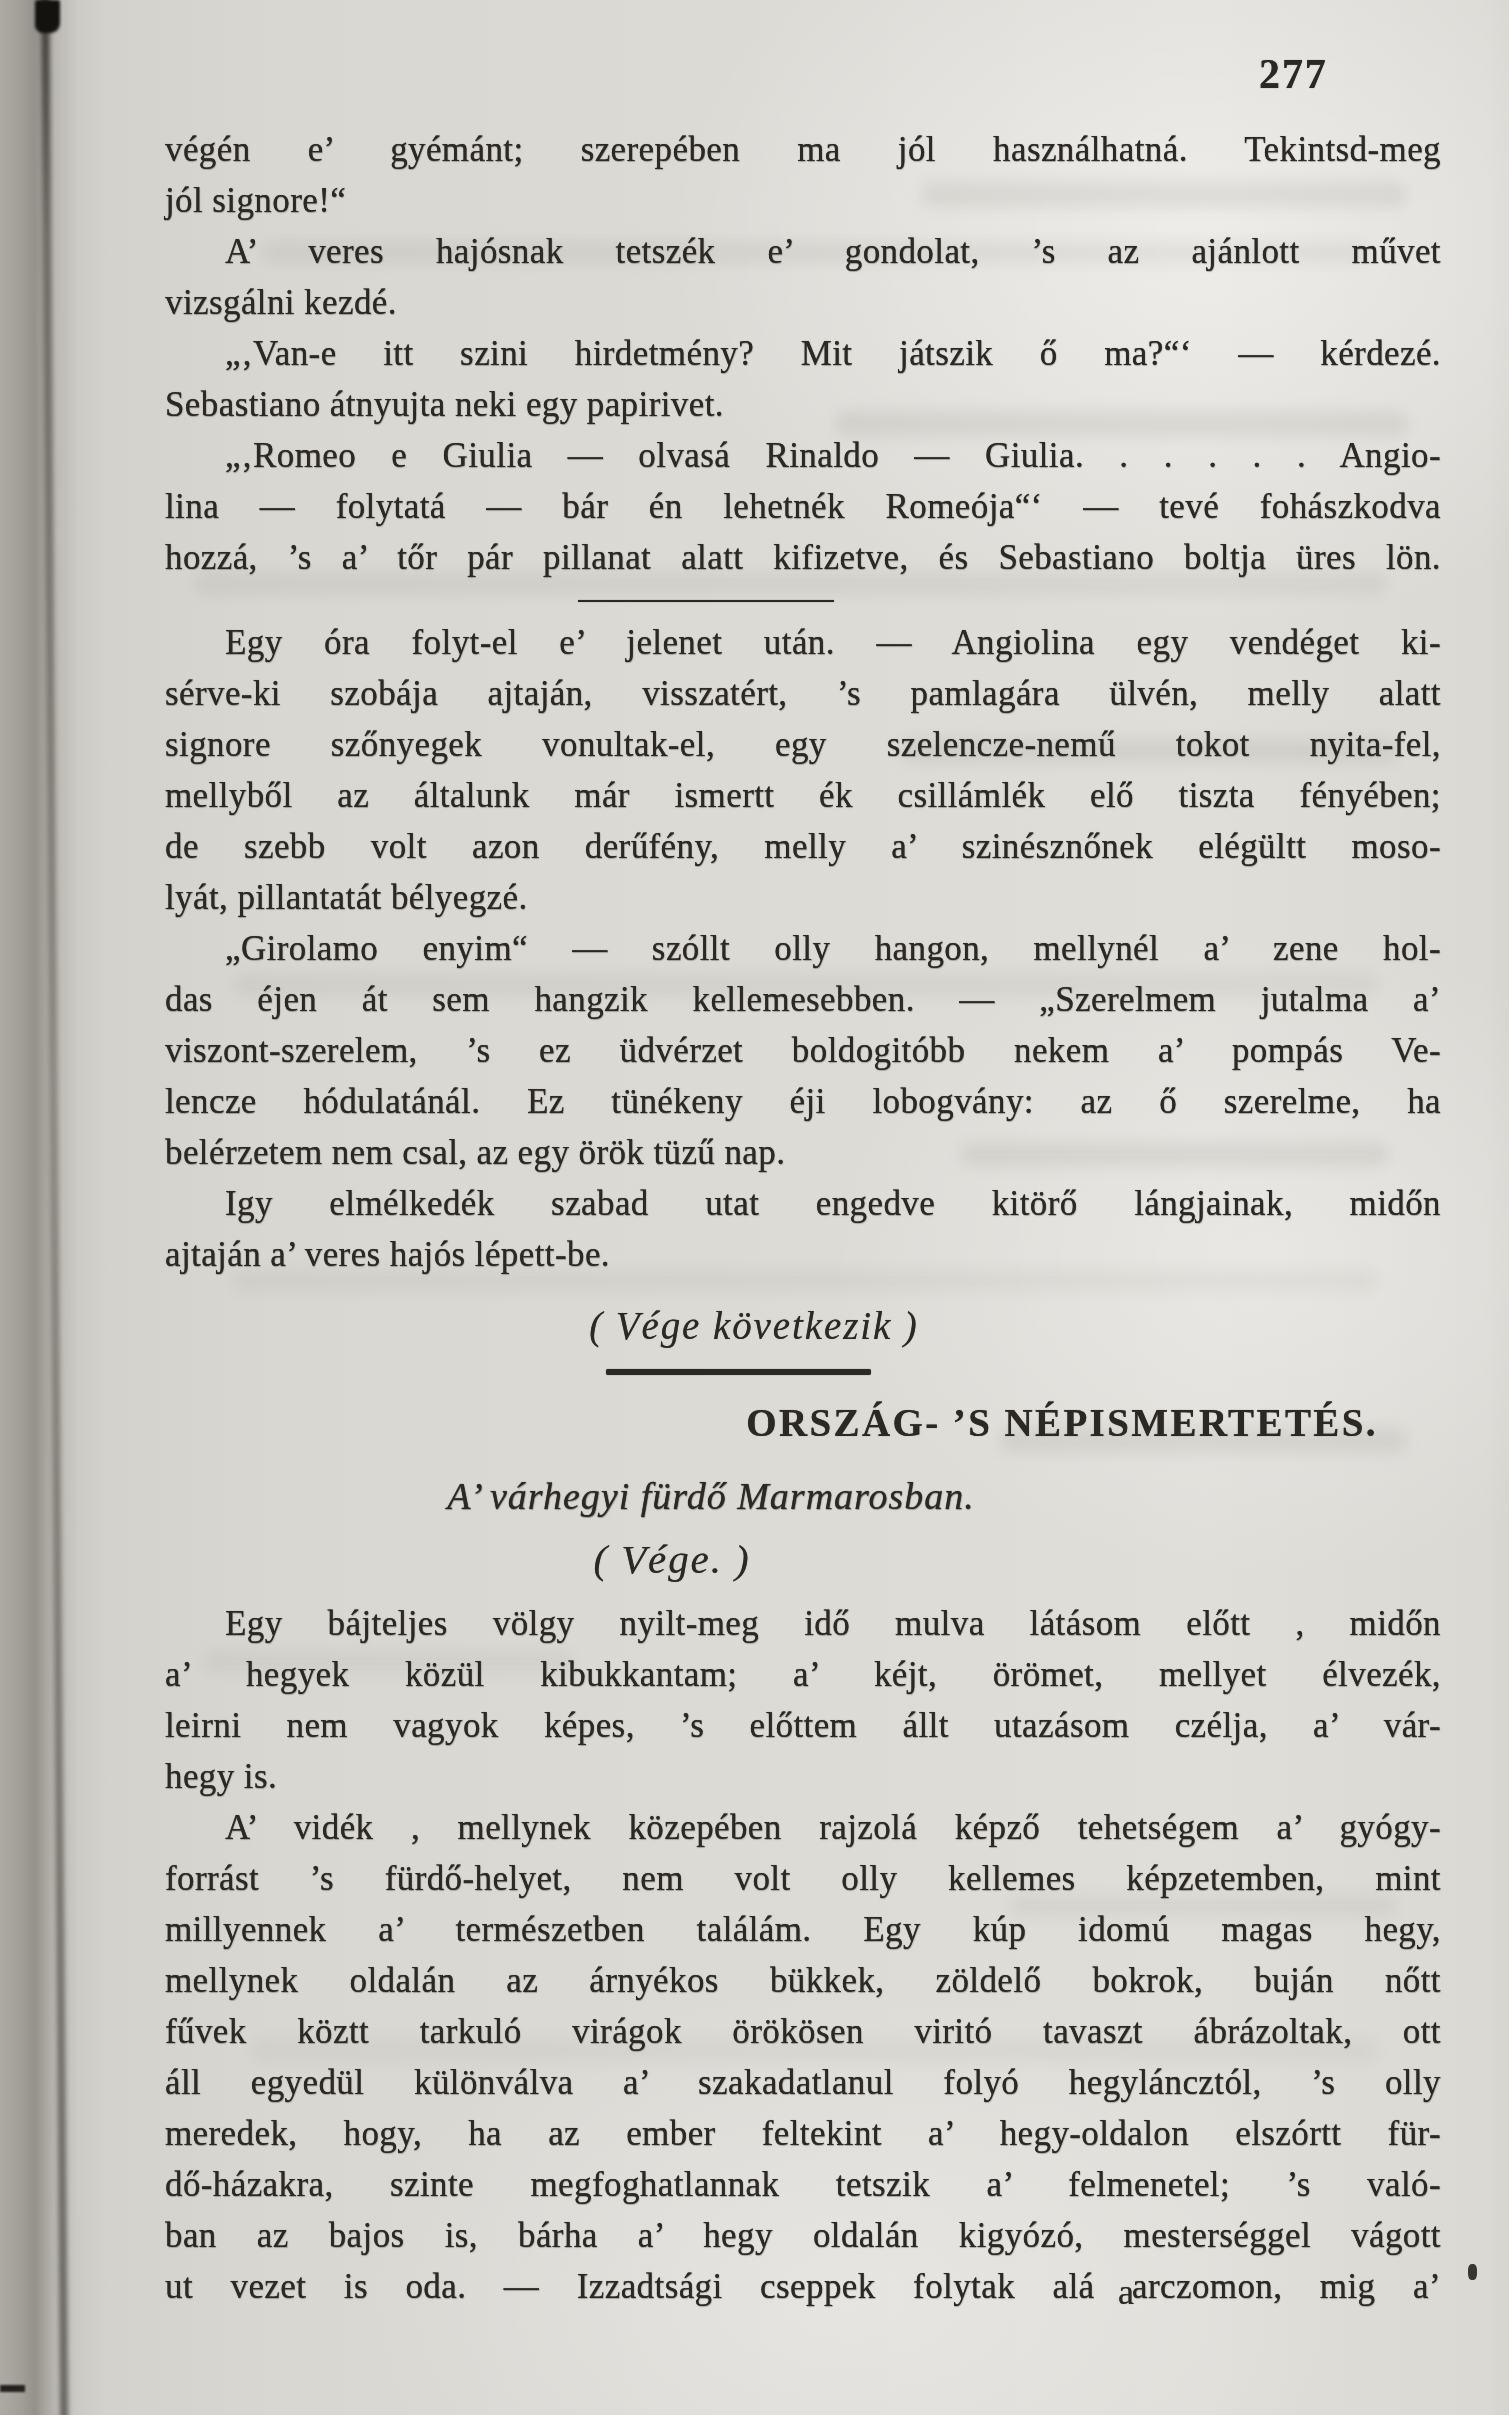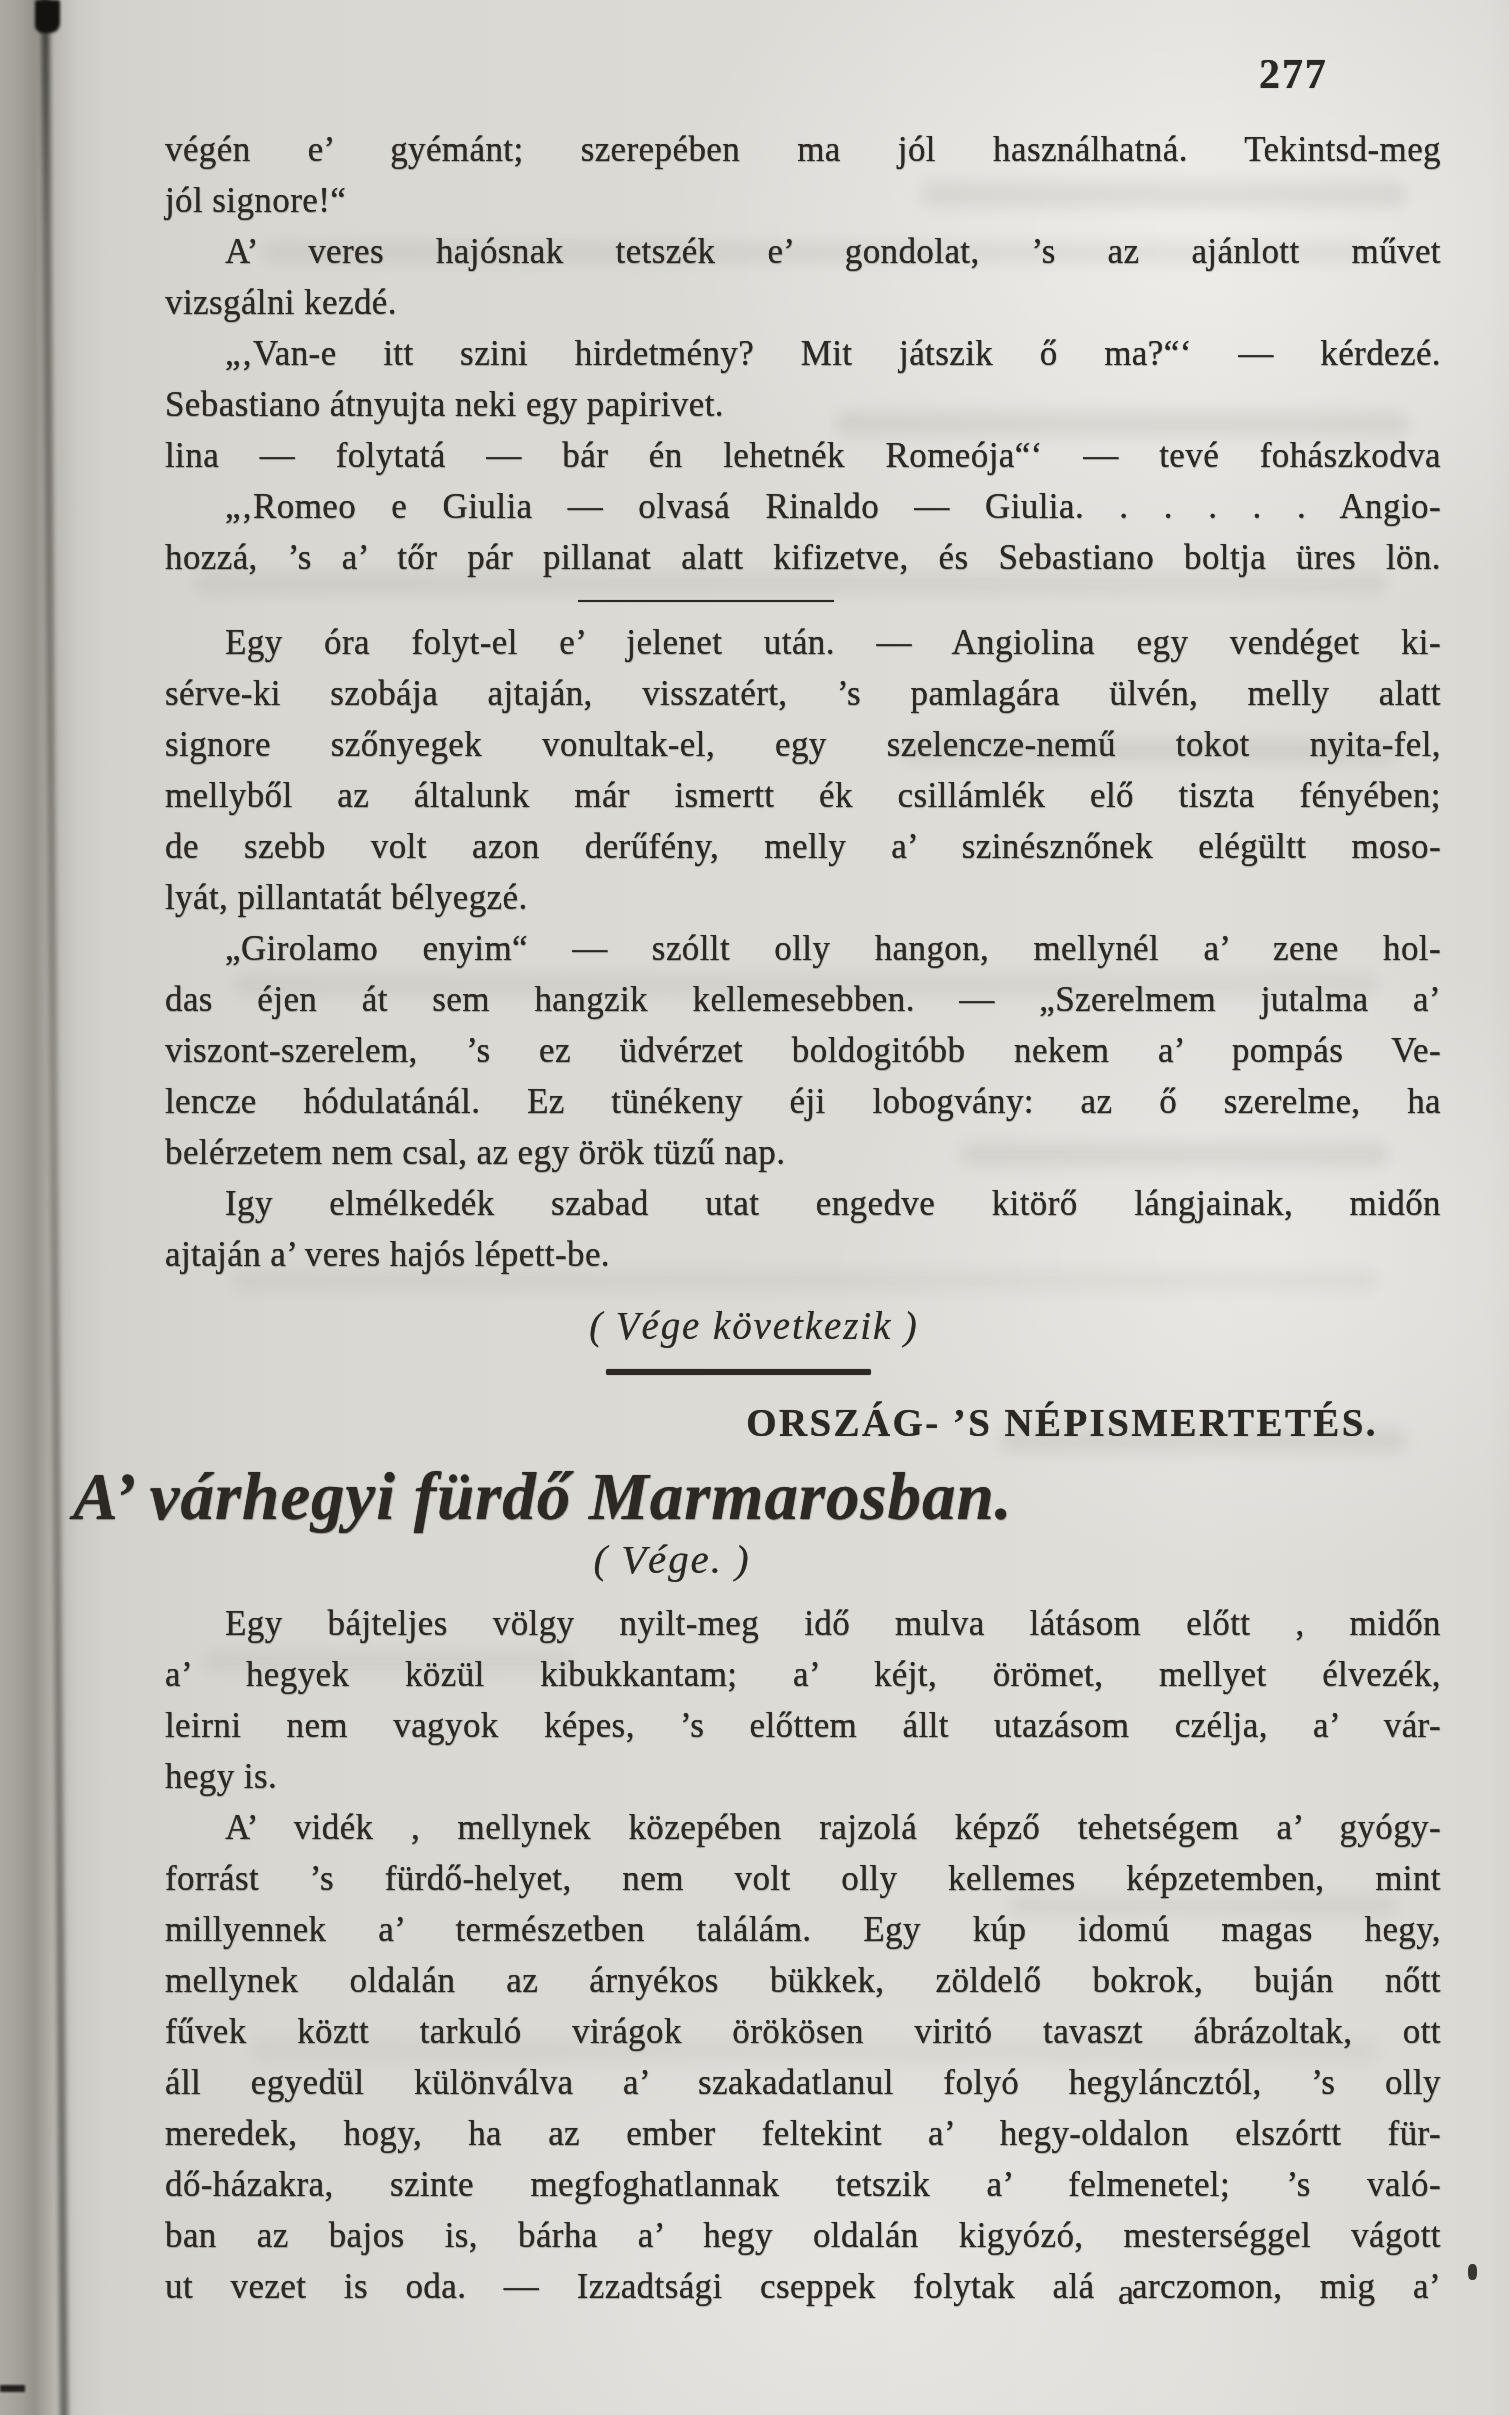--- a/index.html
+++ b/index.html
@@ -71,22 +71,22 @@
     font-size:39px; line-height:50px; letter-spacing:1.9px;
     text-shadow:0 0 0.7px rgba(44,41,37,0.8);
   }
   .continuation-note { left:-49px; margin-top:21px; }
   .rubric {
     position:relative; left:-63px; margin-top:23px; text-align:right;
     font-size:39px; font-weight:bold; letter-spacing:2.4px; line-height:49px;
     text-shadow:0 0 0.8px rgba(44,41,37,0.9);
   }
   .article-title {
-    position:relative; left:-92px; margin-top:17.5px; 
-    font-size:67px; font-weight:bold; font-style:italic; letter-spacing:1px; line-height:62px;
+    position:relative; left:-92px; margin-top:17.5px; text-align:center;
+    font-size:38px; font-weight:normal; font-style:italic; letter-spacing:1px; line-height:62px;
     text-shadow:0 0 1px rgba(44,41,37,0.9), 0.6px 0.6px 1px rgba(44,41,37,0.35);
   }
   .ending-note { left:-131px; margin-top:7.8px; margin-bottom:13.6px; font-size:41px; }
 
   .catchword {
     position:absolute; left:1118px; top:2271px;
     font-size:36px; text-shadow:0 0 0.7px rgba(44,41,37,0.8);
   }
 </style>
 </head>
@@ -119,22 +119,22 @@
 
   <div class="content">
 
     <div>
         <div class="line jfull">végén e’ gyémánt; szerepében ma jól használhatná. Tekintsd-meg</div>
         <div class="line">jól signore!“</div>
         <div class="line indent jfull">A’ veres hajósnak tetszék e’ gondolat, ’s az ajánlott művet</div>
         <div class="line">vizsgálni kezdé.</div>
         <div class="line indent jfull">„‚Van-e itt szini hirdetmény? Mit játszik ő ma?“‘ — kérdezé.</div>
         <div class="line">Sebastiano átnyujta neki egy papirivet.</div>
+        <div class="line indent jfull">„‚Romeo e Giulia — olvasá Rinaldo — Giulia. . . . . . Angio-</div>
         <div class="line jfull">lina — folytatá — bár én lehetnék Romeója“‘ — tevé fohászkodva</div>
-        <div class="line indent jfull">„‚Romeo e Giulia — olvasá Rinaldo — Giulia. . . . . . Angio-</div>
         <div class="line jfull">hozzá, ’s a’ tőr pár pillanat alatt kifizetve, és Sebastiano boltja üres lön.</div>
       </div>
 
     <div class="rule scene-break"></div>
 
     <div>
         <div class="line indent jfull">Egy óra folyt-el e’ jelenet után. — Angiolina egy vendéget ki-</div>
         <div class="line jfull">sérve-ki szobája ajtaján, visszatért, ’s pamlagára ülvén, melly alatt</div>
         <div class="line jfull">signore szőnyegek vonultak-el, egy szelencze-nemű tokot nyita-fel,</div>
         <div class="line jfull">mellyből az általunk már ismertt ék csillámlék elő tiszta fényében;</div>

